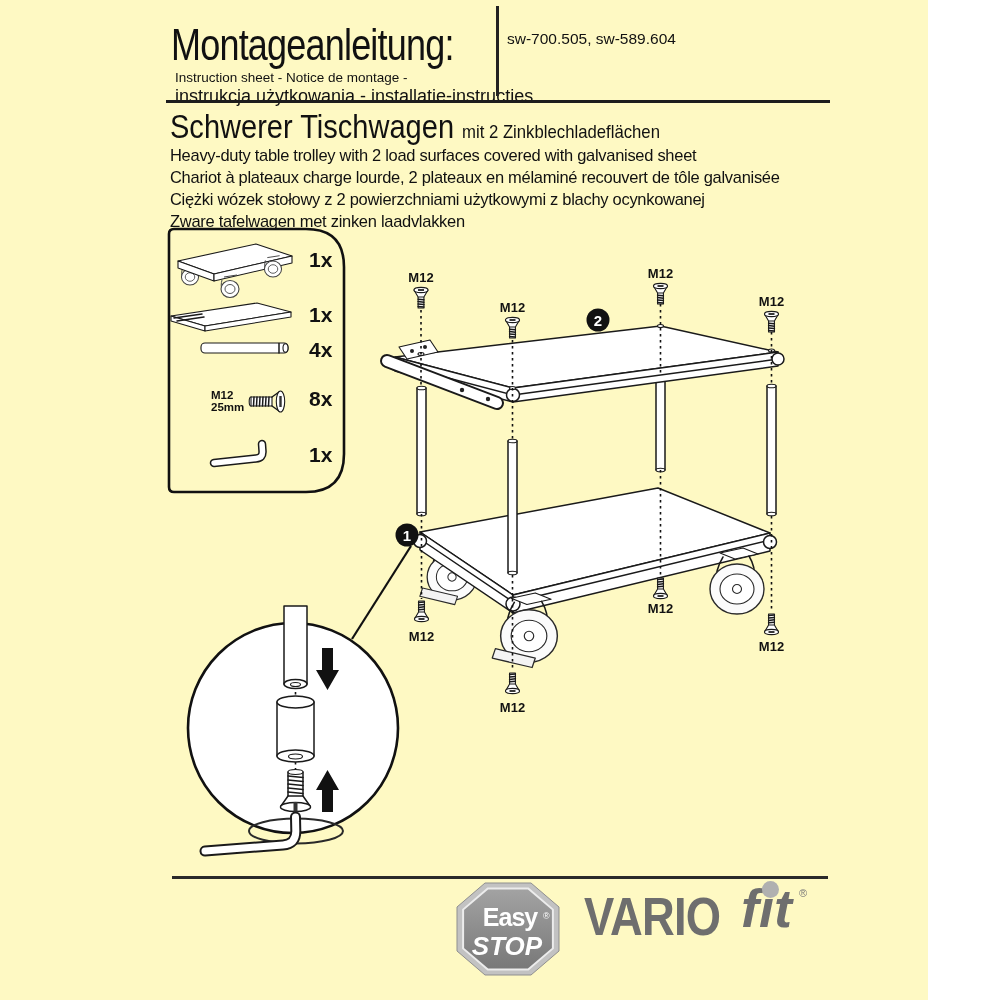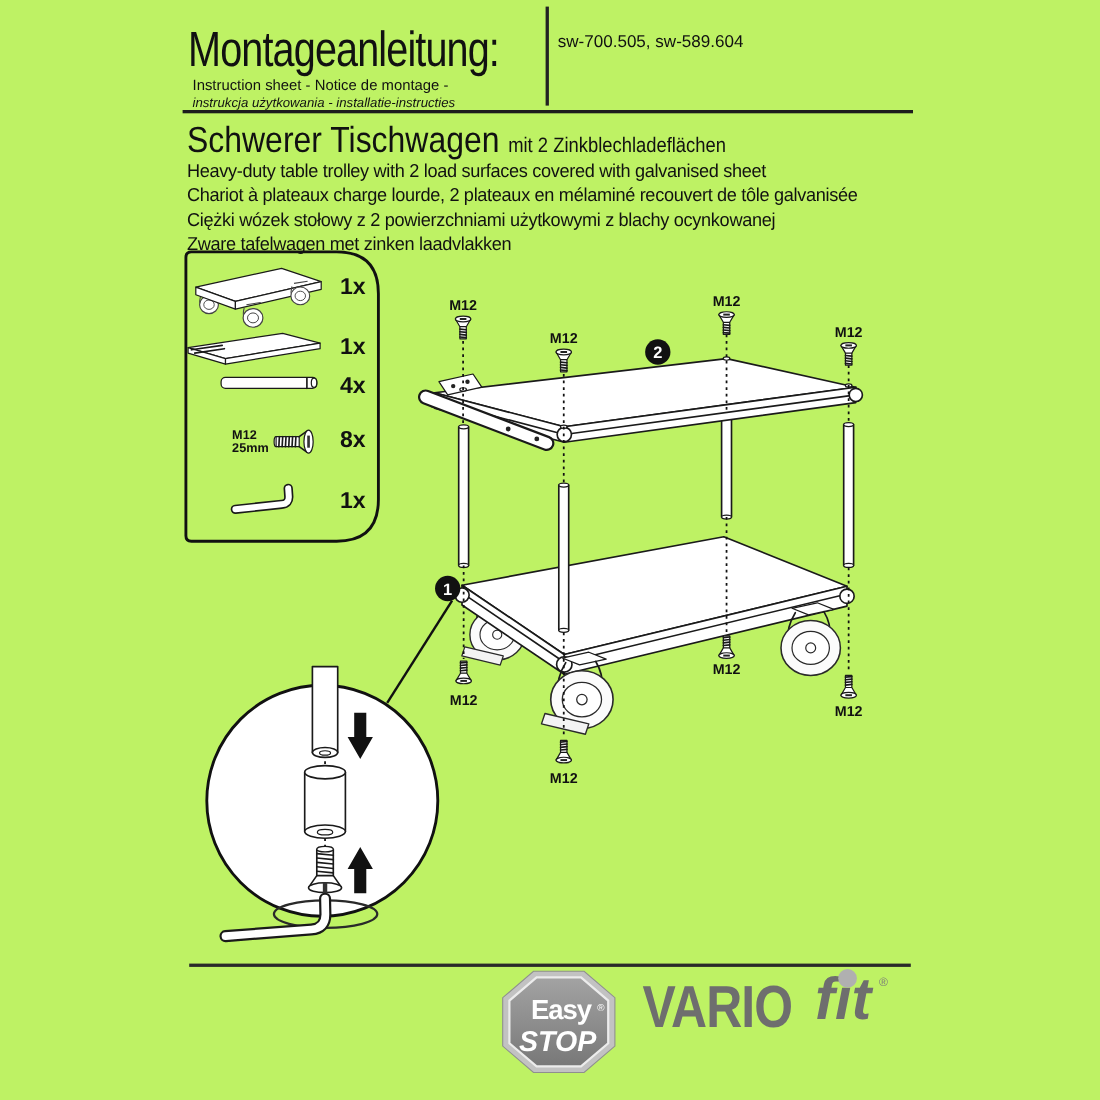--- a/index.html
+++ b/index.html
@@ -1,23 +1,23 @@
 <!DOCTYPE html>
 <html><head>
 <meta charset="utf-8">
 <style>
   html,body{margin:0;padding:0;background:#fff;}
-  .page{position:relative;width:1000px;height:1000px;background:#bef264;overflow:hidden;
+  .page{position:relative;width:928px;height:1000px;background:#fef9c3;overflow:hidden;
         font-family:"Liberation Sans",sans-serif;color:#111;}
   .abs{position:absolute;white-space:nowrap;line-height:1;}
   
   .h-title{left:171px;top:22px;font-size:45px;font-weight:400;letter-spacing:-1px;
            transform:scaleX(0.80);transform-origin:left top;}
   .h-sub1{left:175px;top:71px;font-size:13.5px;}
-  .h-sub2{left:175px;top:87px;font-size:12px;font-style:italic;}
+  .h-sub2{left:175px;top:87px;font-size:18px;}
   .h-div{left:496px;top:6px;width:2.5px;height:90px;background:#222;}
   .h-codes{left:507px;top:31px;font-size:15.5px;}
   .h-rule{left:166px;top:100px;width:664px;height:3px;background:#1d1d1d;}
   
   .p-title{left:170px;top:110px;transform:scaleX(0.88);transform-origin:left top;}
   .p-title .big{font-size:33px;font-weight:400;}
   .p-title .small{font-size:19px;font-weight:400;margin-left:9px;}
   .p-line{left:170px;font-size:17px;letter-spacing:-0.3px;transform:scaleX(0.97);transform-origin:left top;}
   .p-en{top:147px;} .p-fr{top:169px;} .p-pl{top:191px;} .p-nl{top:213px;}
   

